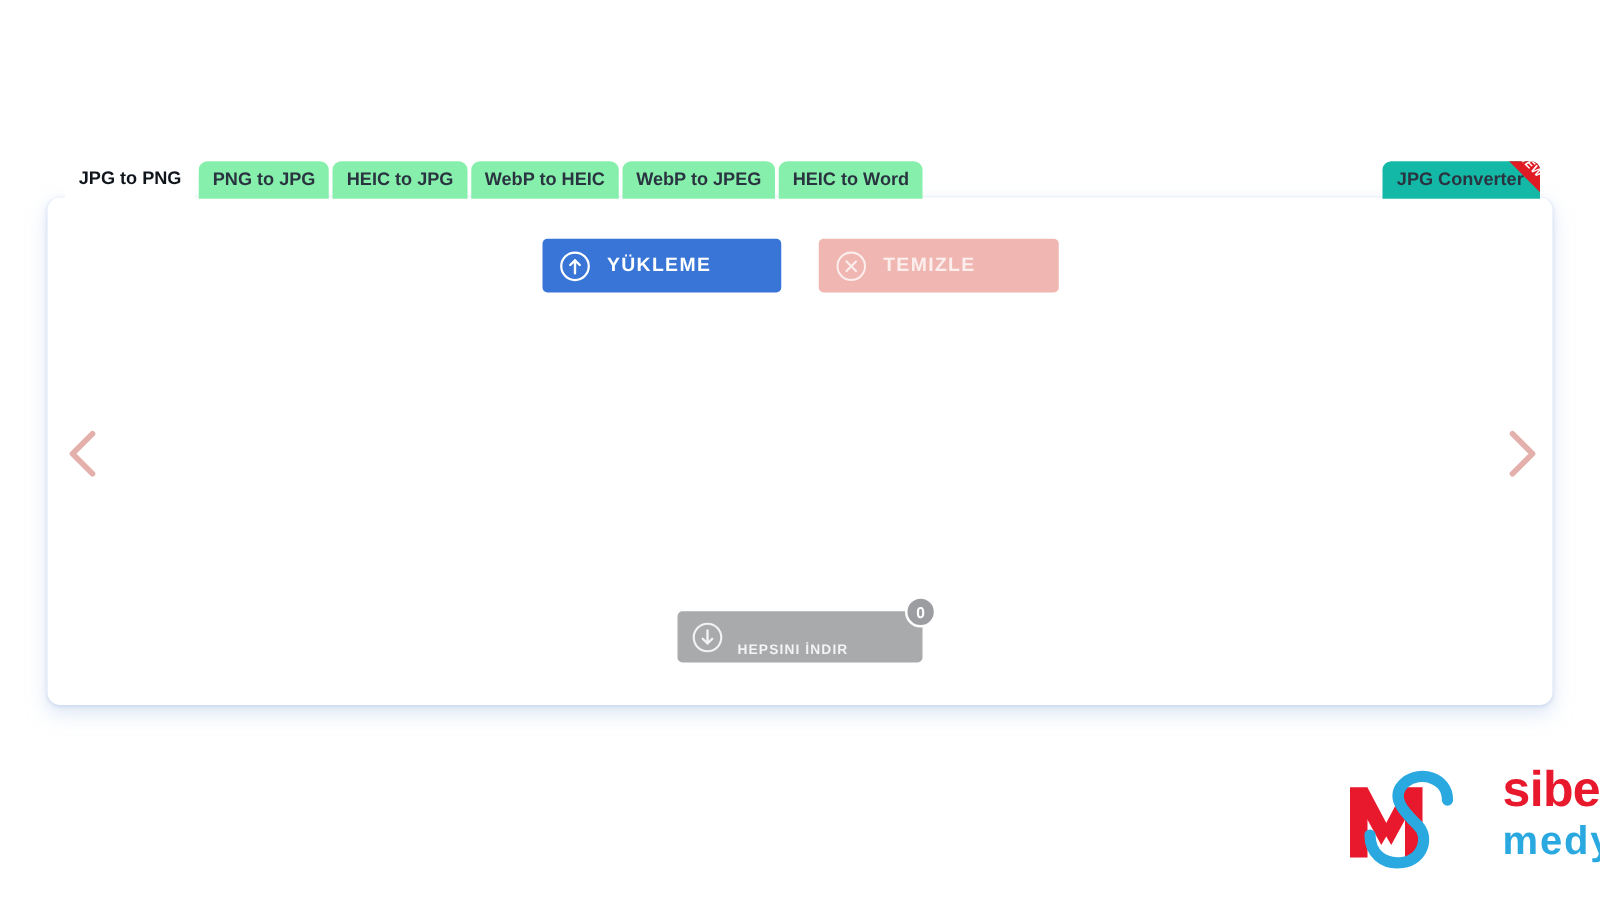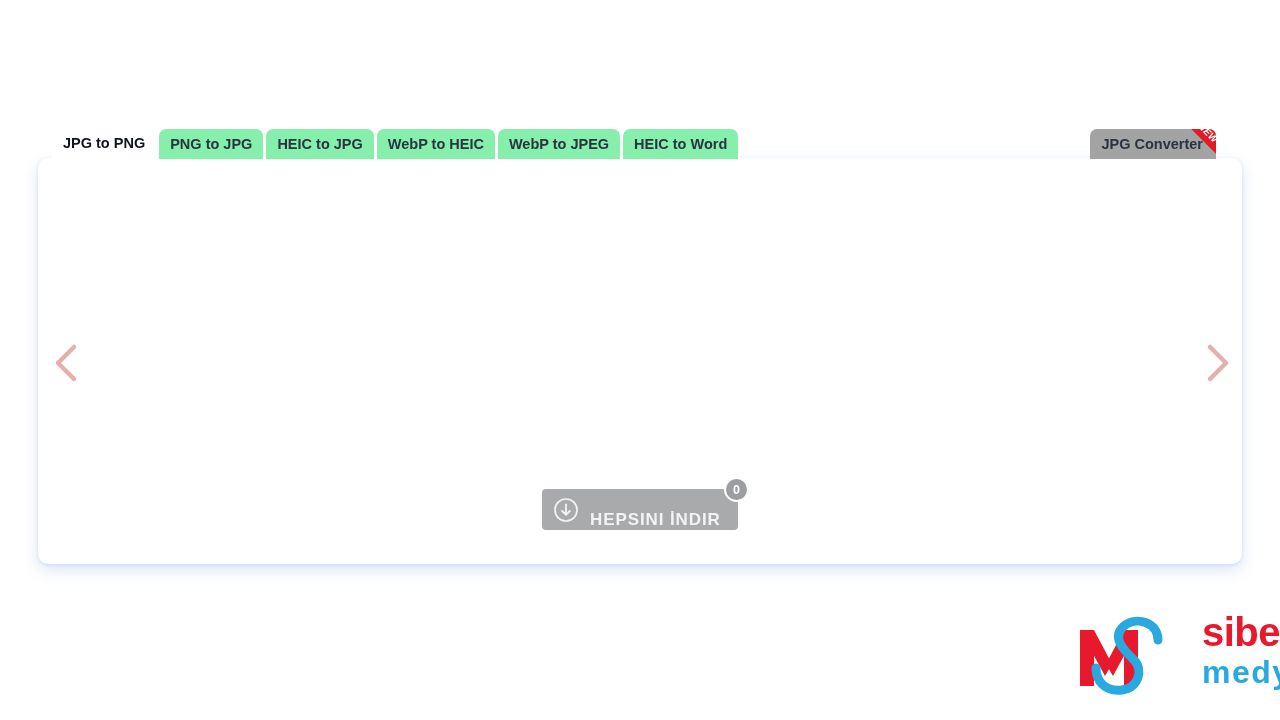--- a/index.html
+++ b/index.html
@@ -47,23 +47,23 @@
   .tab.active {
     background: #ffffff;
     color: #10151c;
     height: 32px;
     line-height: 32px;
     z-index: 6;
   }
   .tab-spacer { flex: 1 1 auto; }
 
   .tab-new {
-    background: #a3a3a3;
+    background: #14b8a6;
     overflow: hidden;
-    margin-right: 16px;
+    margin-right: 0;
     padding-right: 13px;
   }
   .ribbon {
     position: absolute;
     right: -34px;
     top: -5px;
     width: 84px;
     height: 18px;
     background: #e01b24;
     color: #ffffff;
@@ -174,21 +174,21 @@
     border-radius: 4px;
     display: flex;
     align-items: center;
     border: none;
     cursor: pointer;
     padding: 0;
   }
   .btn-download .bicon { flex: 0 0 48px; width: 48px; display:flex; align-items:center; justify-content:center;}
   .btn-download .blabel {
     color: #f2f3f4;
-    font-size: 17px;
+    font-size: 11px;
     font-weight: bold;
     letter-spacing: 0.9px;
     padding-right: 0;
     margin-top: 20px;
   }
   .badge {
     position: absolute;
     right: -11px;
     top: -12px;
     width: 25px;
@@ -273,20 +273,43 @@
     <div class="tab-spacer"></div>
 
     <div class="tab tab-new">
       <span>JPG Converter</span>
       <span class="ribbon">NEW</span>
     </div>
   </div>
 
   <div class="panel">
 
+    <div class="actions">
+
+      <button class="btn btn-upload">
+        <span class="bicon">
+          <svg width="26" height="26" viewBox="0 0 26 26">
+            <circle cx="13" cy="13" r="11" fill="none" stroke="#ffffff" stroke-width="1.8"></circle>
+            <path d="M13 18.6 L13 8.2 M13 8.2 L9.2 12.0 M13 8.2 L16.8 12.0" fill="none" stroke="#ffffff" stroke-width="1.9" stroke-linecap="round" stroke-linejoin="round"></path>
+          </svg>
+        </span>
+        <span class="blabel">YÜKLEME</span>
+      </button>
+
+      <button class="btn btn-clear">
+        <span class="bicon">
+          <svg width="26" height="26" viewBox="0 0 26 26">
+            <circle cx="13" cy="13" r="11" fill="none" stroke="#fbeeed" stroke-width="1.6"></circle>
+            <path d="M9.2 9.2 L16.8 16.8 M16.8 9.2 L9.2 16.8" fill="none" stroke="#fbeeed" stroke-width="1.7" stroke-linecap="round"></path>
+          </svg>
+        </span>
+        <span class="blabel">TEMIZLE</span>
+      </button>
+
+    </div>
 
 
     <div class="download-wrap">
       <button class="btn-download">
         <span class="bicon">
           <svg width="26" height="26" viewBox="0 0 26 26">
             <circle cx="13" cy="13" r="11" fill="none" stroke="#f2f3f4" stroke-width="1.7"></circle>
             <path d="M13 7.4 L13 17.8 M13 17.8 L9.2 14.0 M13 17.8 L16.8 14.0" fill="none" stroke="#f2f3f4" stroke-width="1.9" stroke-linecap="round" stroke-linejoin="round"></path>
           </svg>
         </span>

